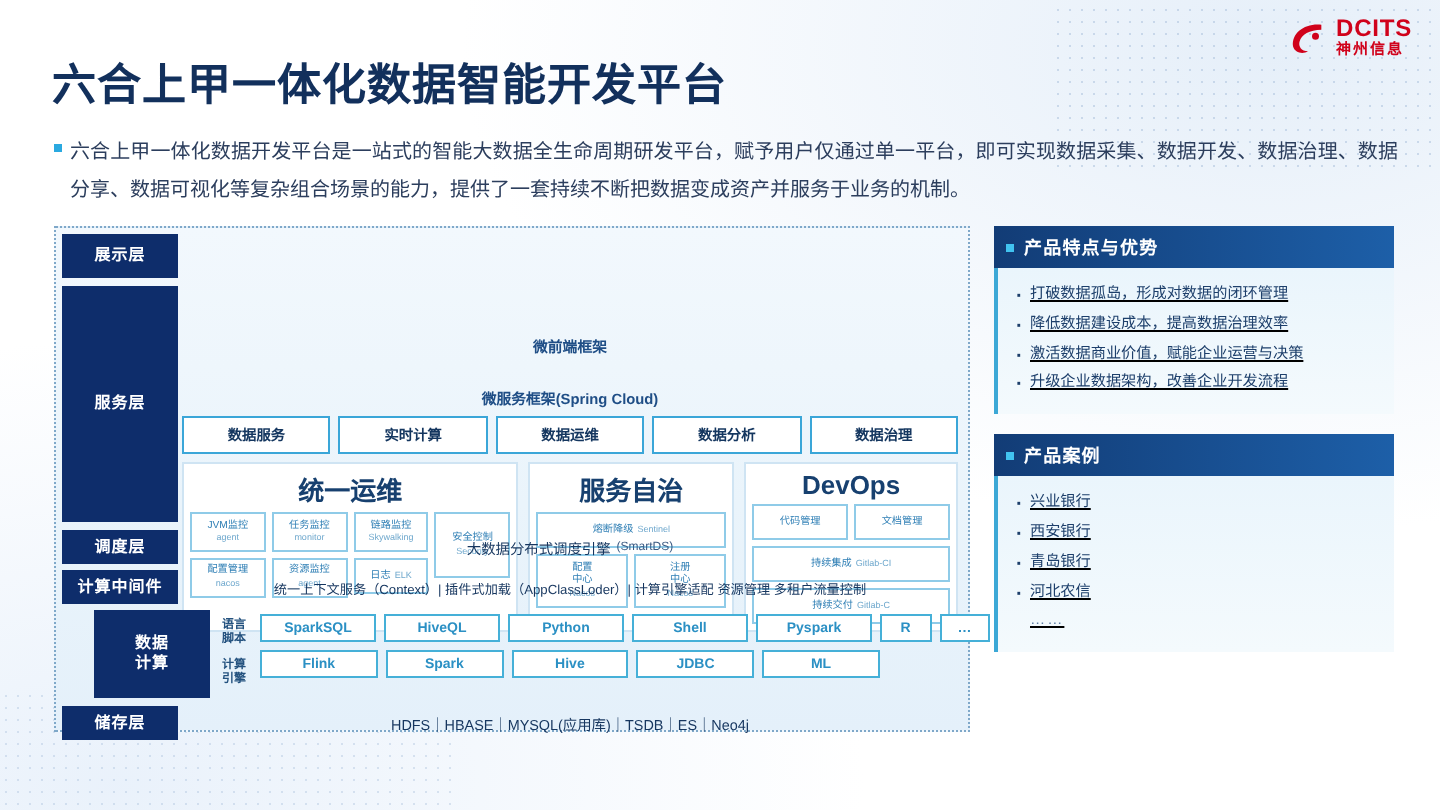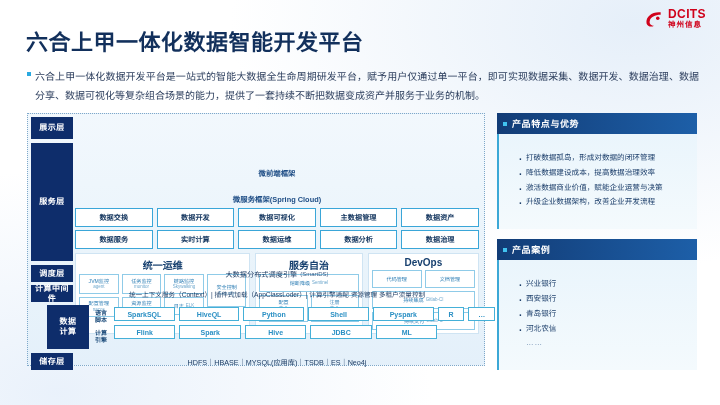--- a/index.html
+++ b/index.html
@@ -47,21 +47,21 @@
 
   
   .frame{
     position:absolute;left:27px;top:113px;width:458px;height:253px;
     border:1px dotted #7fa8c9;
     background:linear-gradient(180deg,#f2f8fd 0%,#eaf4fb 55%,#e4f0fa 100%);
     box-sizing:border-box;padding:3px;
   }
   .row{display:flex;align-items:stretch;width:100%;}
   .lbl{
-    width:42px;flex:none;background:#0e2d6b;color:#ffffff;
+    width:58px;flex:none;background:#0e2d6b;color:#ffffff;
     display:flex;align-items:center;justify-content:center;
     font-size:8px;font-weight:bold;letter-spacing:.5px;text-align:center;line-height:1.25;
   }
   .body{flex:1;display:flex;flex-direction:column;margin-top:48px;}
 
   .microhdr{
     text-align:center;font-size:7.4px;color:#1f4e86;font-weight:bold;
     padding:1.5px 0 2px;
   }
   
@@ -78,21 +78,21 @@
     flex:1;border:1px solid #3aa6d8;background:#ffffff;color:#14365f;
     font-size:7.2px;font-weight:bold;text-align:center;padding:3.5px 0;
   }
 
   
   .panels{display:flex;gap:5px;padding:4px 2px 2px;}
   .panel{background:#ffffff;border:1px solid #cfe4f3;padding:2px 3px 3px;}
   .panel.p1{flex:1.62;}
   .panel.p2{flex:.96;}
   .panel.p3{flex:1.0;}
-  .ptitle{text-align:center;font-size:10px;font-weight:bold;color:#17406f;padding:1px 0 2.5px;}
+  .ptitle{text-align:center;font-size:13px;font-weight:bold;color:#17406f;padding:1px 0 2.5px;}
   .pbody{display:flex;gap:3px;}
   .pcol{display:flex;flex-direction:column;gap:3px;flex:1;}
   .cell{
     border:1px solid #8fcbe8;background:#ffffff;color:#2f7fb5;
     font-size:5.1px;line-height:1.35;text-align:center;
     padding:2.5px 1px;display:flex;flex-direction:column;justify-content:center;
     min-height:11px;
   }
   .cell .en{font-size:4.5px;color:#6fa8cd;}
   .cell.tall{min-height:26px;}
@@ -125,21 +125,21 @@
     background:linear-gradient(90deg,#123c76 0%,#1d5fa8 100%);
     color:#ffffff;font-size:9px;font-weight:bold;letter-spacing:.6px;
     padding:4px 6px;display:flex;align-items:center;gap:5px;
   }
   .card-hd .sq{width:4px;height:4px;background:#41c3f0;flex:none;}
   .card-bd{
     border-left:2px solid #3ca8d6;
     background:linear-gradient(180deg,#eaf5fc 0%,#f4fafd 100%);
     padding:6px 6px 8px 8px;
   }
-  .card-bd ul{margin:11px;padding:0;list-style:none;}
+  .card-bd ul{margin:0;padding:0;list-style:none;text-decoration:underline;}
   .card-bd li{
     font-size:7.6px;color:#1d3f6b;line-height:1.95;
     position:relative;padding-left:8px;white-space:nowrap;
   }
   .card-bd li:before{
     content:"·";position:absolute;left:1px;top:-1px;color:#1d3f6b;font-weight:bold;font-size:10px;
   }
   .card-bd li.more:before{content:"";}
   .card-bd li.more{color:#5a7ba3;letter-spacing:1px;}
 </style>
@@ -180,27 +180,20 @@
       </div>
     </div>
 
     <div class="row" style="height:118px;margin-top:4px;">
       <div class="lbl">服务层</div>
       <div class="body">
         <div class="microhdr">微服务框架(Spring Cloud)</div>
 
         <div class="svcgrid">
           <div class="svcline">
-            <span class="svcbox">数据交换</span>
-            <span class="svcbox">数据开发</span>
-            <span class="svcbox">数据可视化</span>
-            <span class="svcbox">主数据管理</span>
-            <span class="svcbox">数据资产</span>
-          </div>
-          <div class="svcline">
             <span class="svcbox">数据服务</span>
             <span class="svcbox">实时计算</span>
             <span class="svcbox">数据运维</span>
             <span class="svcbox">数据分析</span>
             <span class="svcbox">数据治理</span>
           </div>
         </div>
 
         <div class="panels">
 

